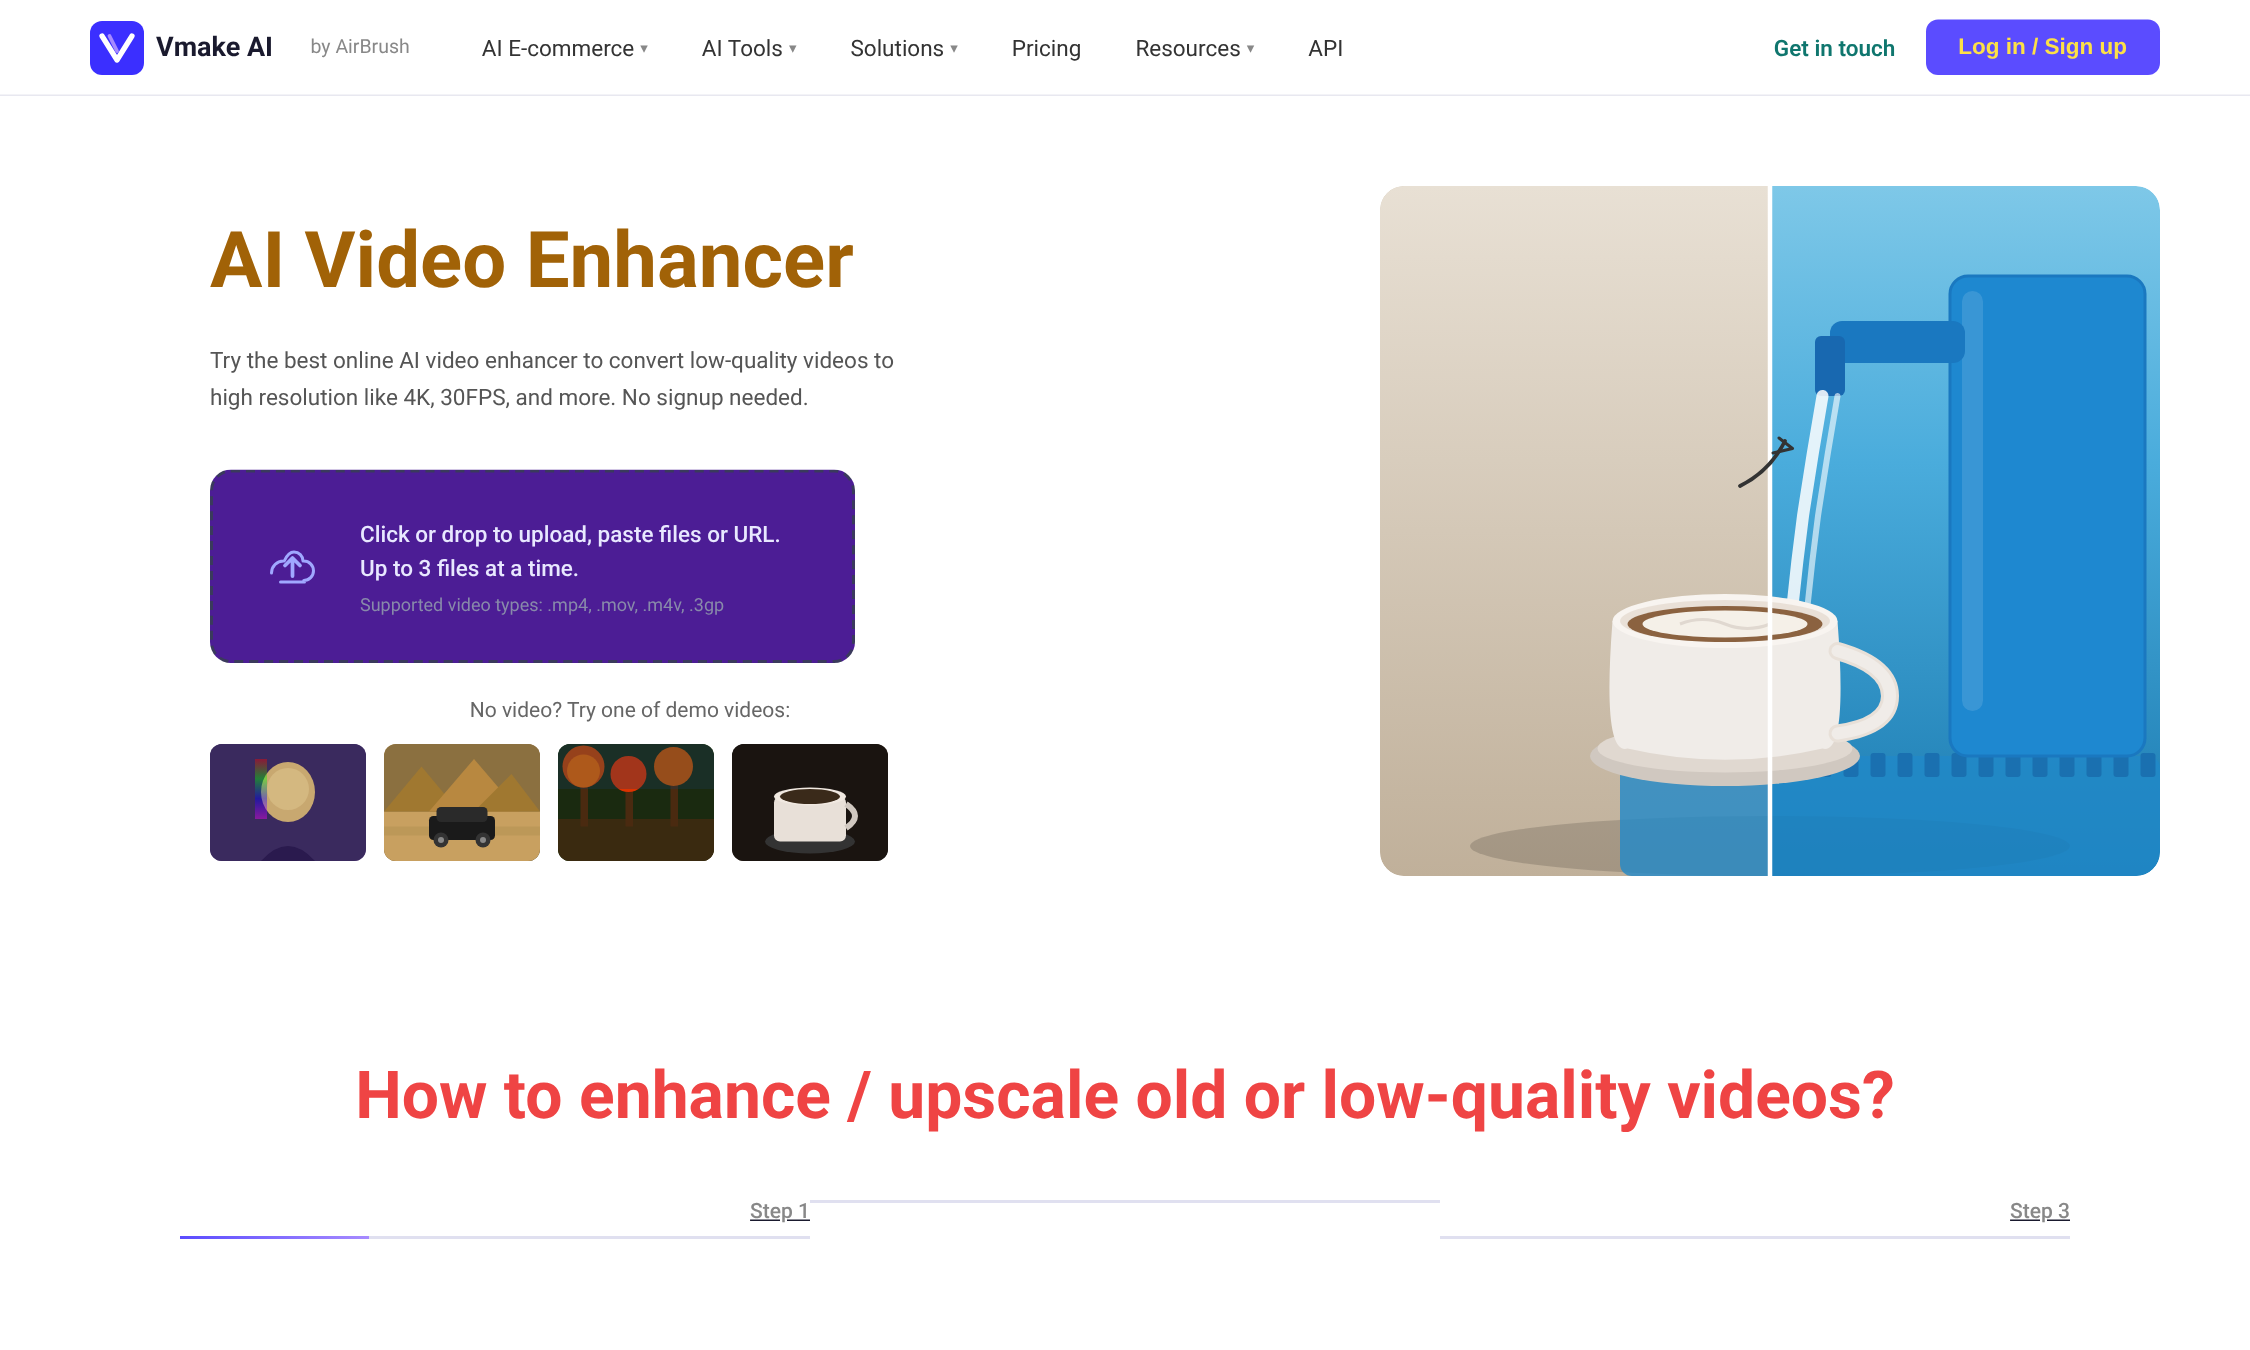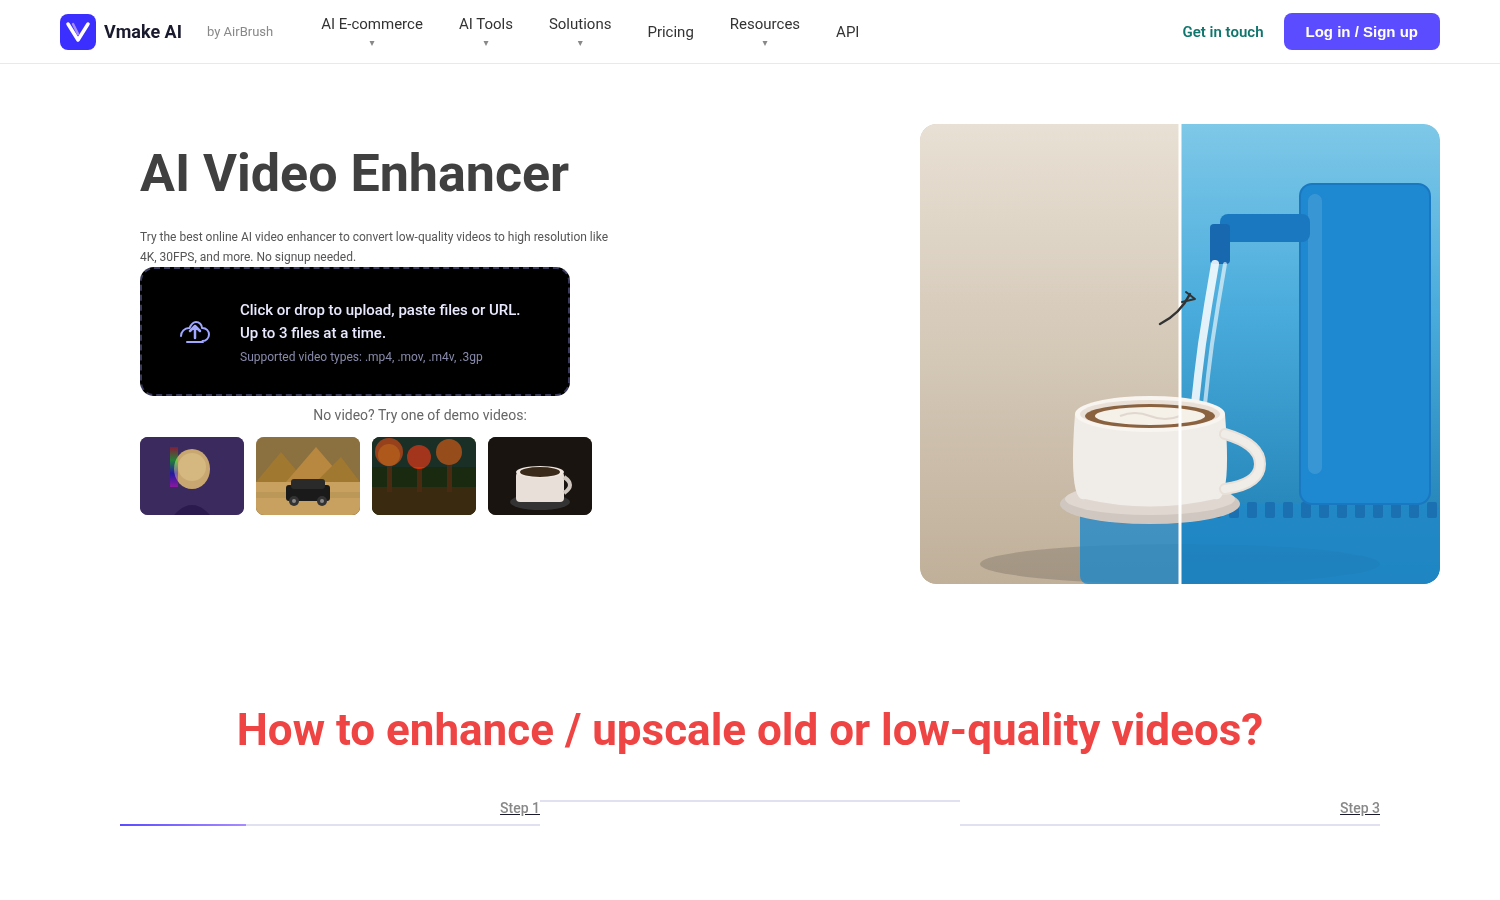--- a/index.html
+++ b/index.html
@@ -54,21 +54,20 @@
       flex: 1;
     }
     .nav-link {
       font-size: 15px;
       color: #333;
       text-decoration: none;
       cursor: pointer;
       display: flex;
       align-items: center;
       gap: 4px;
-      flex-direction: column;
     }
     .nav-link .chevron {
       font-size: 10px;
       color: #888;
     }
     .nav-actions {
       display: flex;
       align-items: center;
       gap: 20px;
     }
@@ -76,21 +75,21 @@
       font-size: 15px;
       color: #0f766e;
       font-weight: 600;
       background: none;
       border: none;
       cursor: pointer;
       text-decoration: none;
     }
     .btn-login {
       background: #5b4cff;
-      color: #ffffff;
+      color: #fde047;
       border: none;
       border-radius: 8px;
       padding: 10px 22px;
       font-size: 15px;
       font-weight: 600;
       cursor: pointer;
       white-space: nowrap;
     }
 
     
@@ -101,43 +100,44 @@
       gap: 0;
       min-height: 580px;
     }
     .hero-left {
       flex: 0 0 560px;
       padding-top: 20px;
     }
     .hero-title {
       font-size: 52px;
       font-weight: 700;
-      color: #404040;
+      color: #a16207;
       line-height: 1.15;
       margin-bottom: 24px;
     }
     .hero-subtitle {
-      font-size: 12px;
+      font-size: 15px;
       color: #555;
       line-height: 1.65;
       max-width: 480px;
+      margin-bottom: 36px;
     }
 
     
     .upload-box {
-      background: #000000;
+      background: #4c1d95;
       border-radius: 14px;
       padding: 30px 28px;
       display: flex;
       align-items: center;
       gap: 20px;
       max-width: 430px;
       cursor: pointer;
       border: 2px dashed #3a3a5c;
-      margin-bottom: 11px;
+      margin-bottom: 24px;
     }
     .upload-icon-wrap {
       flex-shrink: 0;
       width: 50px;
       height: 50px;
       display: flex;
       align-items: center;
       justify-content: center;
     }
     .upload-text-main {

